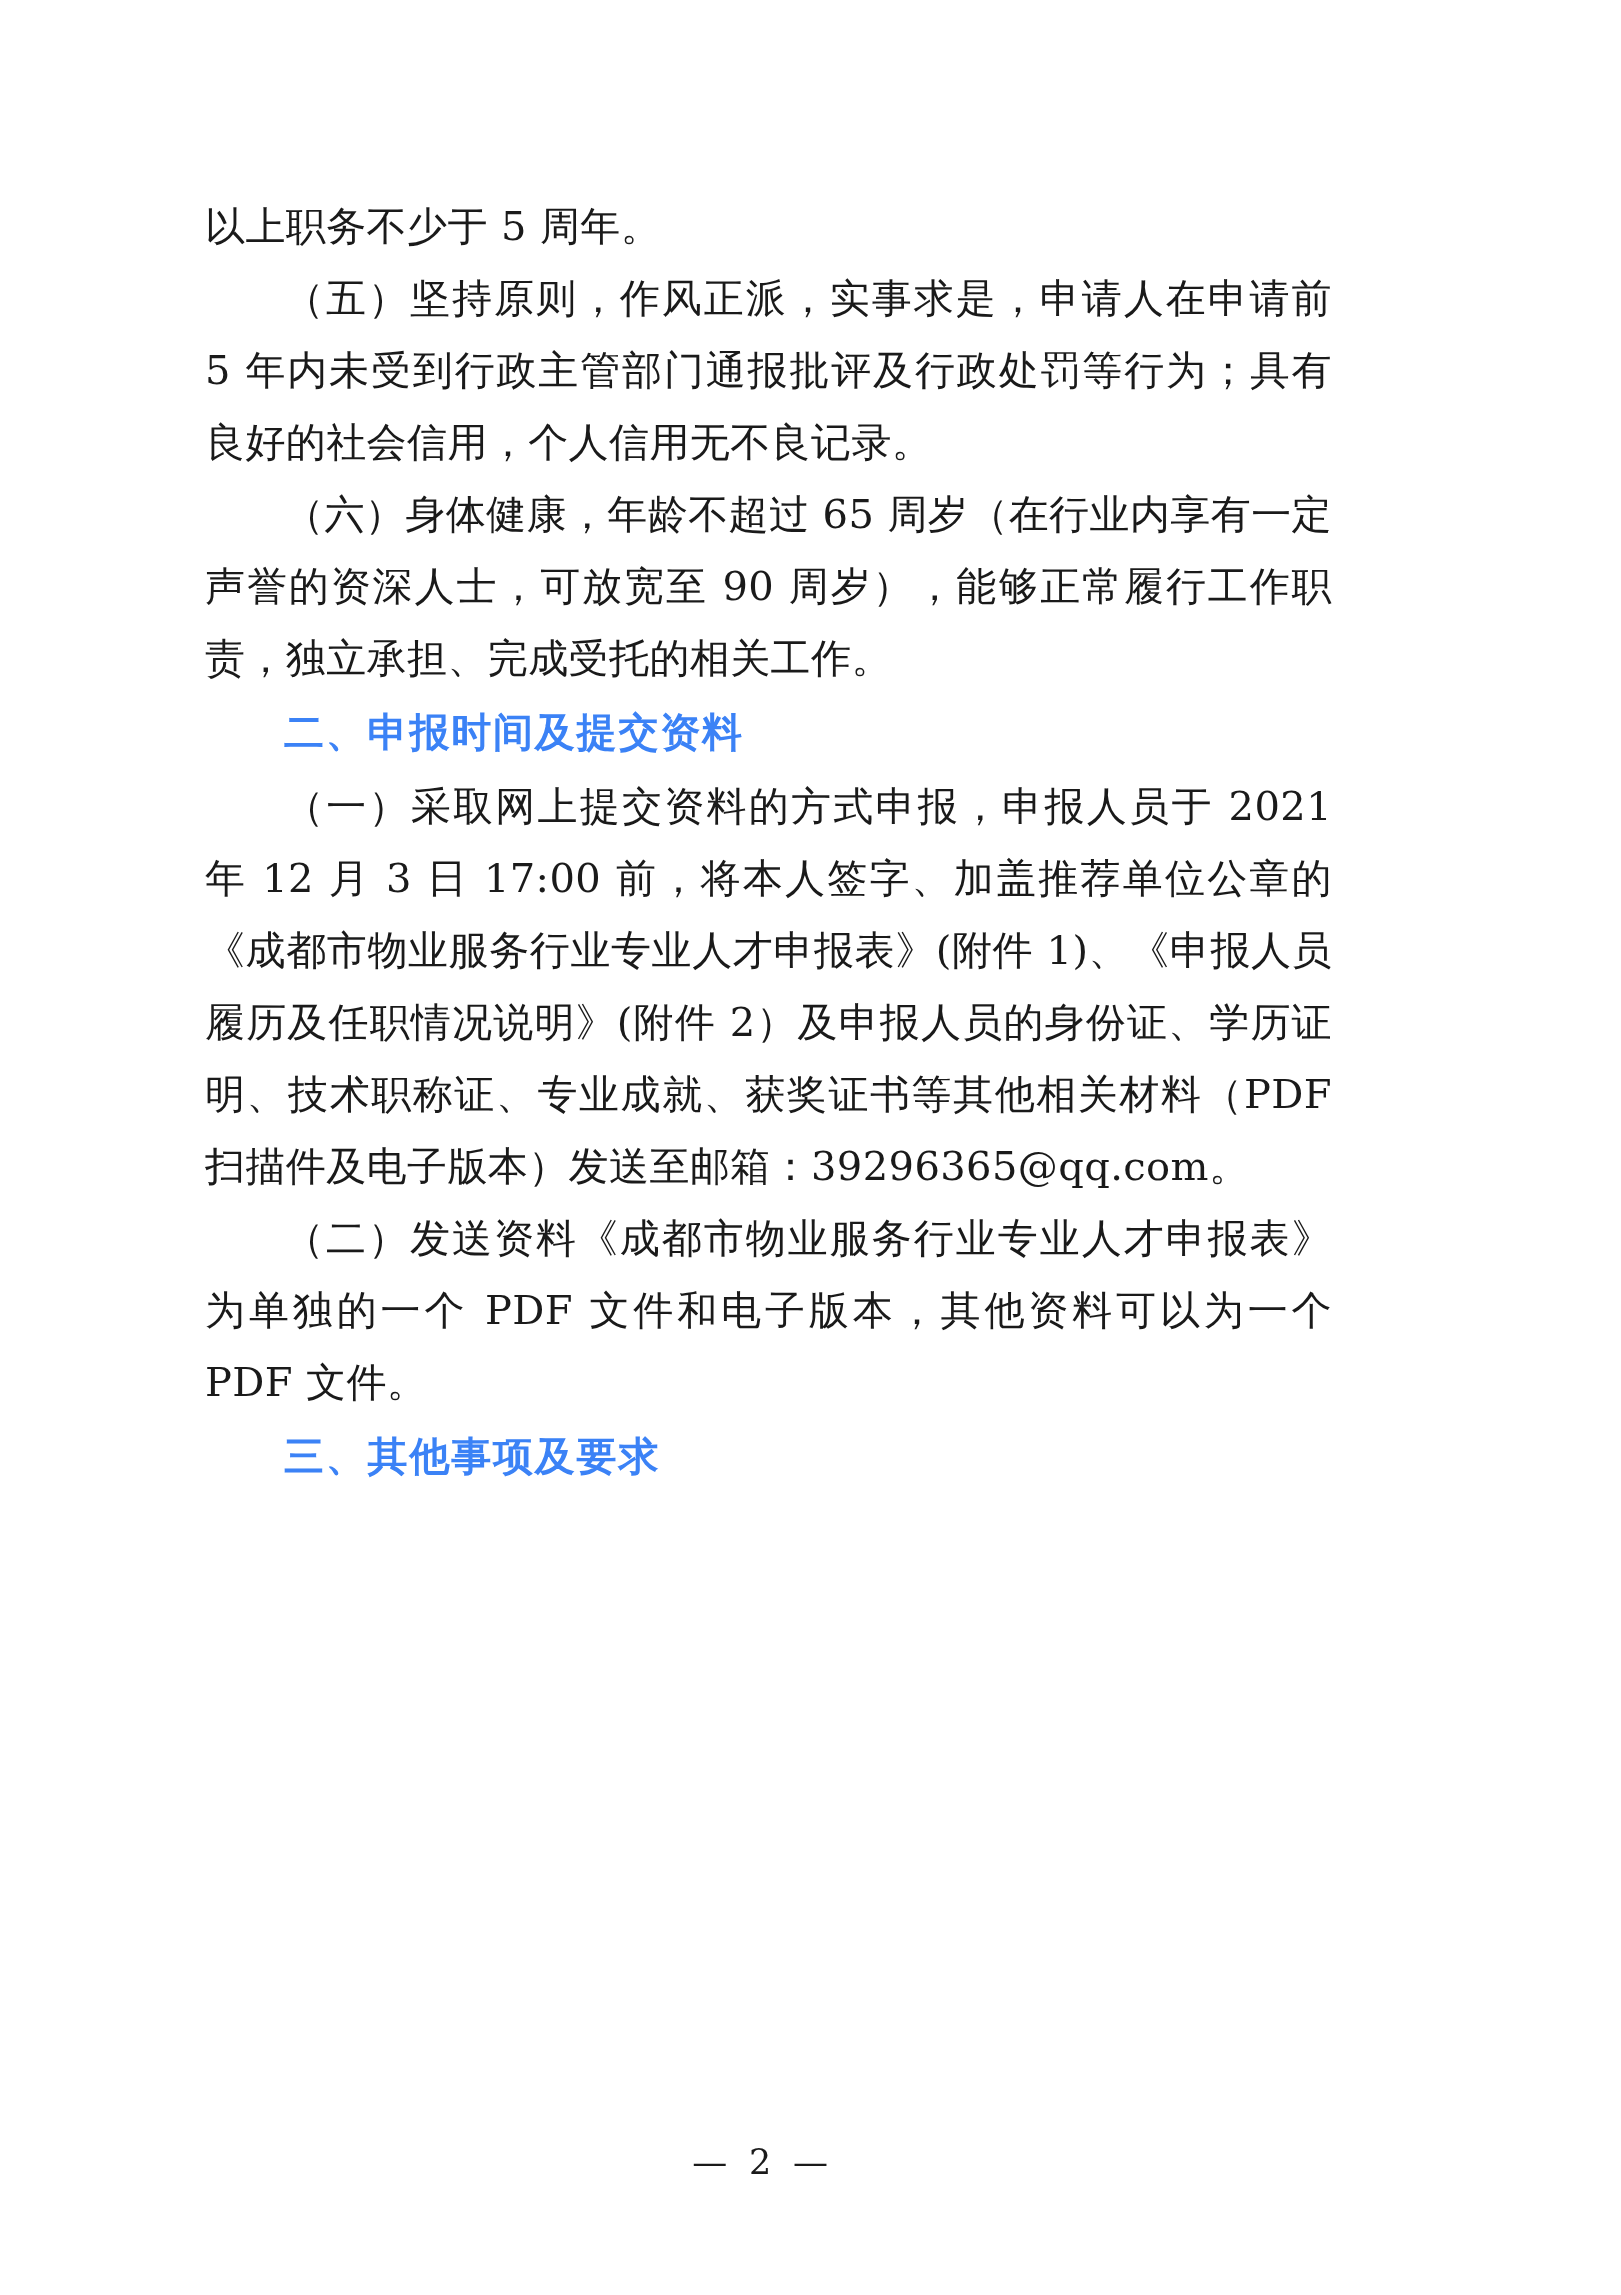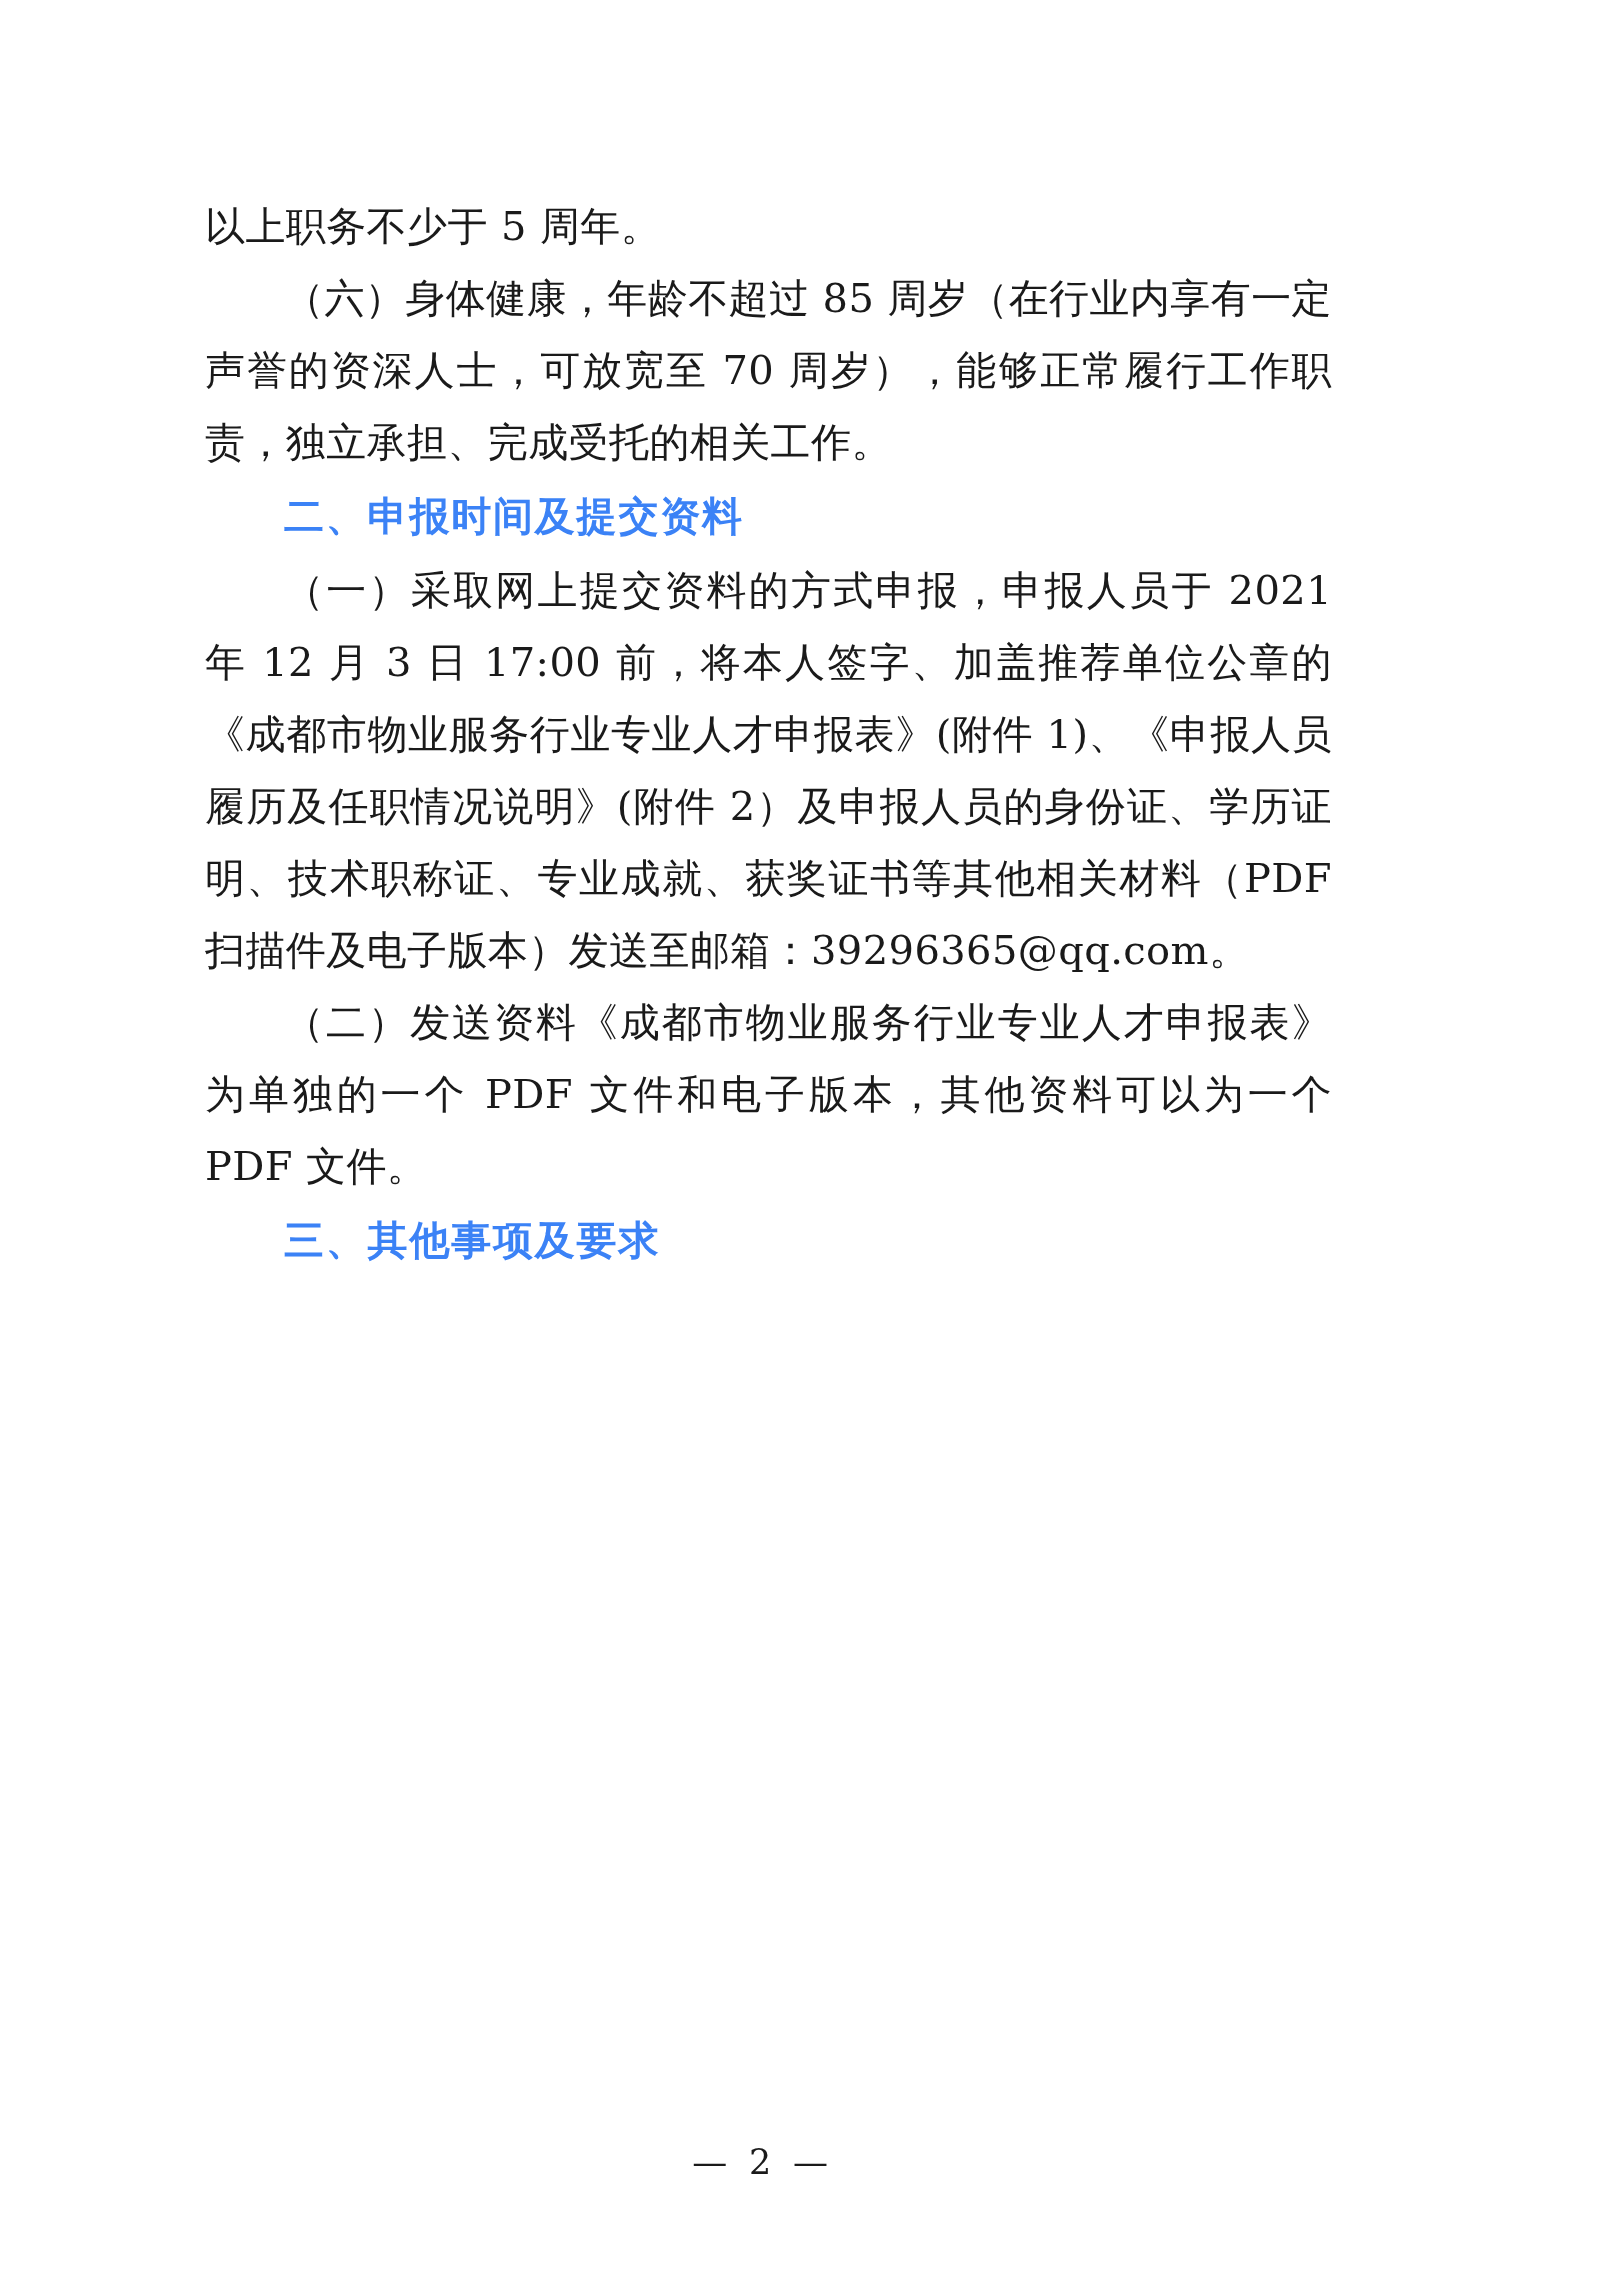--- a/index.html
+++ b/index.html
@@ -68,22 +68,23 @@
 </head>
 <body>
 
 <div class="page">
 
   <div class="body-text">
 
     <p class="para">以上职务不少于 5 周年。</p>
 
 
+    <p class="para indent">（五）坚持原则，作风正派，实事求是，申请人在申请前 5 年内未受到行政主管部门通报批评及行政处罚等行为；具有良好的社会信用，个人信用无不良记录。</p>
 
-    <p class="para indent">（六）身体健康，年龄不超过 85 周岁（在行业内享有一定声誉的资深人士，可放宽至 70 周岁），能够正常履行工作职责，独立承担、完成受托的相关工作。</p>
+    <p class="para indent">（六）身体健康，年龄不超过 65 周岁（在行业内享有一定声誉的资深人士，可放宽至 90 周岁），能够正常履行工作职责，独立承担、完成受托的相关工作。</p>
 
 
     <h2 class="heading">二、申报时间及提交资料</h2>
 
     <p class="para indent">（一）采取网上提交资料的方式申报，申报人员于 2021 年 12 月 3 日 17:00 前，将本人签字、加盖推荐单位公章的《成都市物业服务行业专业人才申报表》(附件 1)、《申报人员履历及任职情况说明》(附件 2）及申报人员的身份证、学历证明、技术职称证、专业成就、获奖证书等其他相关材料（PDF 扫描件及电子版本）发送至邮箱：39296365@qq.com。</p>
 
     <p class="para indent">（二）发送资料《成都市物业服务行业专业人才申报表》为单独的一个 PDF 文件和电子版本，其他资料可以为一个 PDF 文件。</p>
 
     <h2 class="heading">三、其他事项及要求</h2>
 

